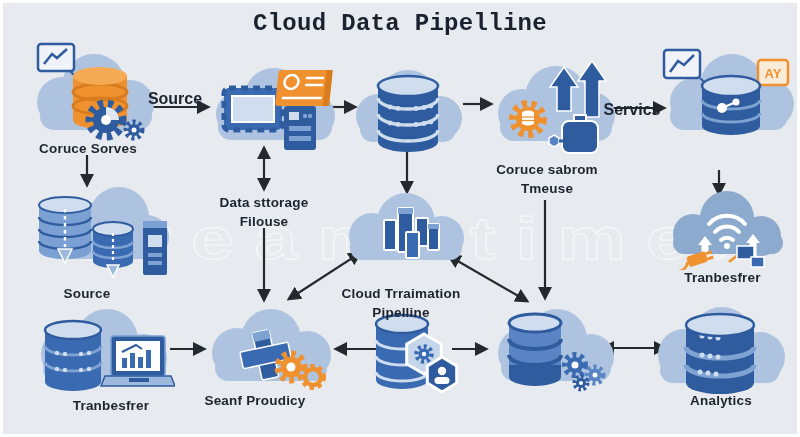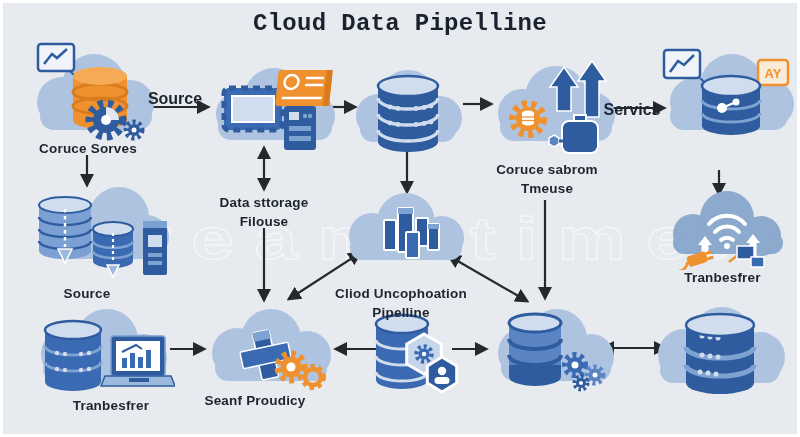--- a/index.html
+++ b/index.html
@@ -426,21 +426,22 @@
 
   <div class="lbl" style="left:477px;top:160px;width:140px">
     <div>Coruce sabrom</div>
     <div>Tmeuse</div>
   </div>
 
 
   <div class="lbl" style="left:650px;top:268px;width:145px">Tranbesfrer</div>
 
   <div class="lbl" style="left:331px;top:284px;width:140px">
-    <div>Cliod Uncophoation</div>
+    <div>Cloud Trraimation</div>
     <div>Pipelline</div>
   </div>
 
   <div class="lbl" style="left:27px;top:284px;width:120px">Source</div>
   <div class="lbl" style="left:41px;top:396px;width:140px">Tranbesfrer</div>
   <div class="lbl" style="left:185px;top:391px;width:140px">Seanf Proudicy</div>
+  <div class="lbl" style="left:651px;top:391px;width:140px">Analytics</div>
 
 </div>
 
 </body></html>

